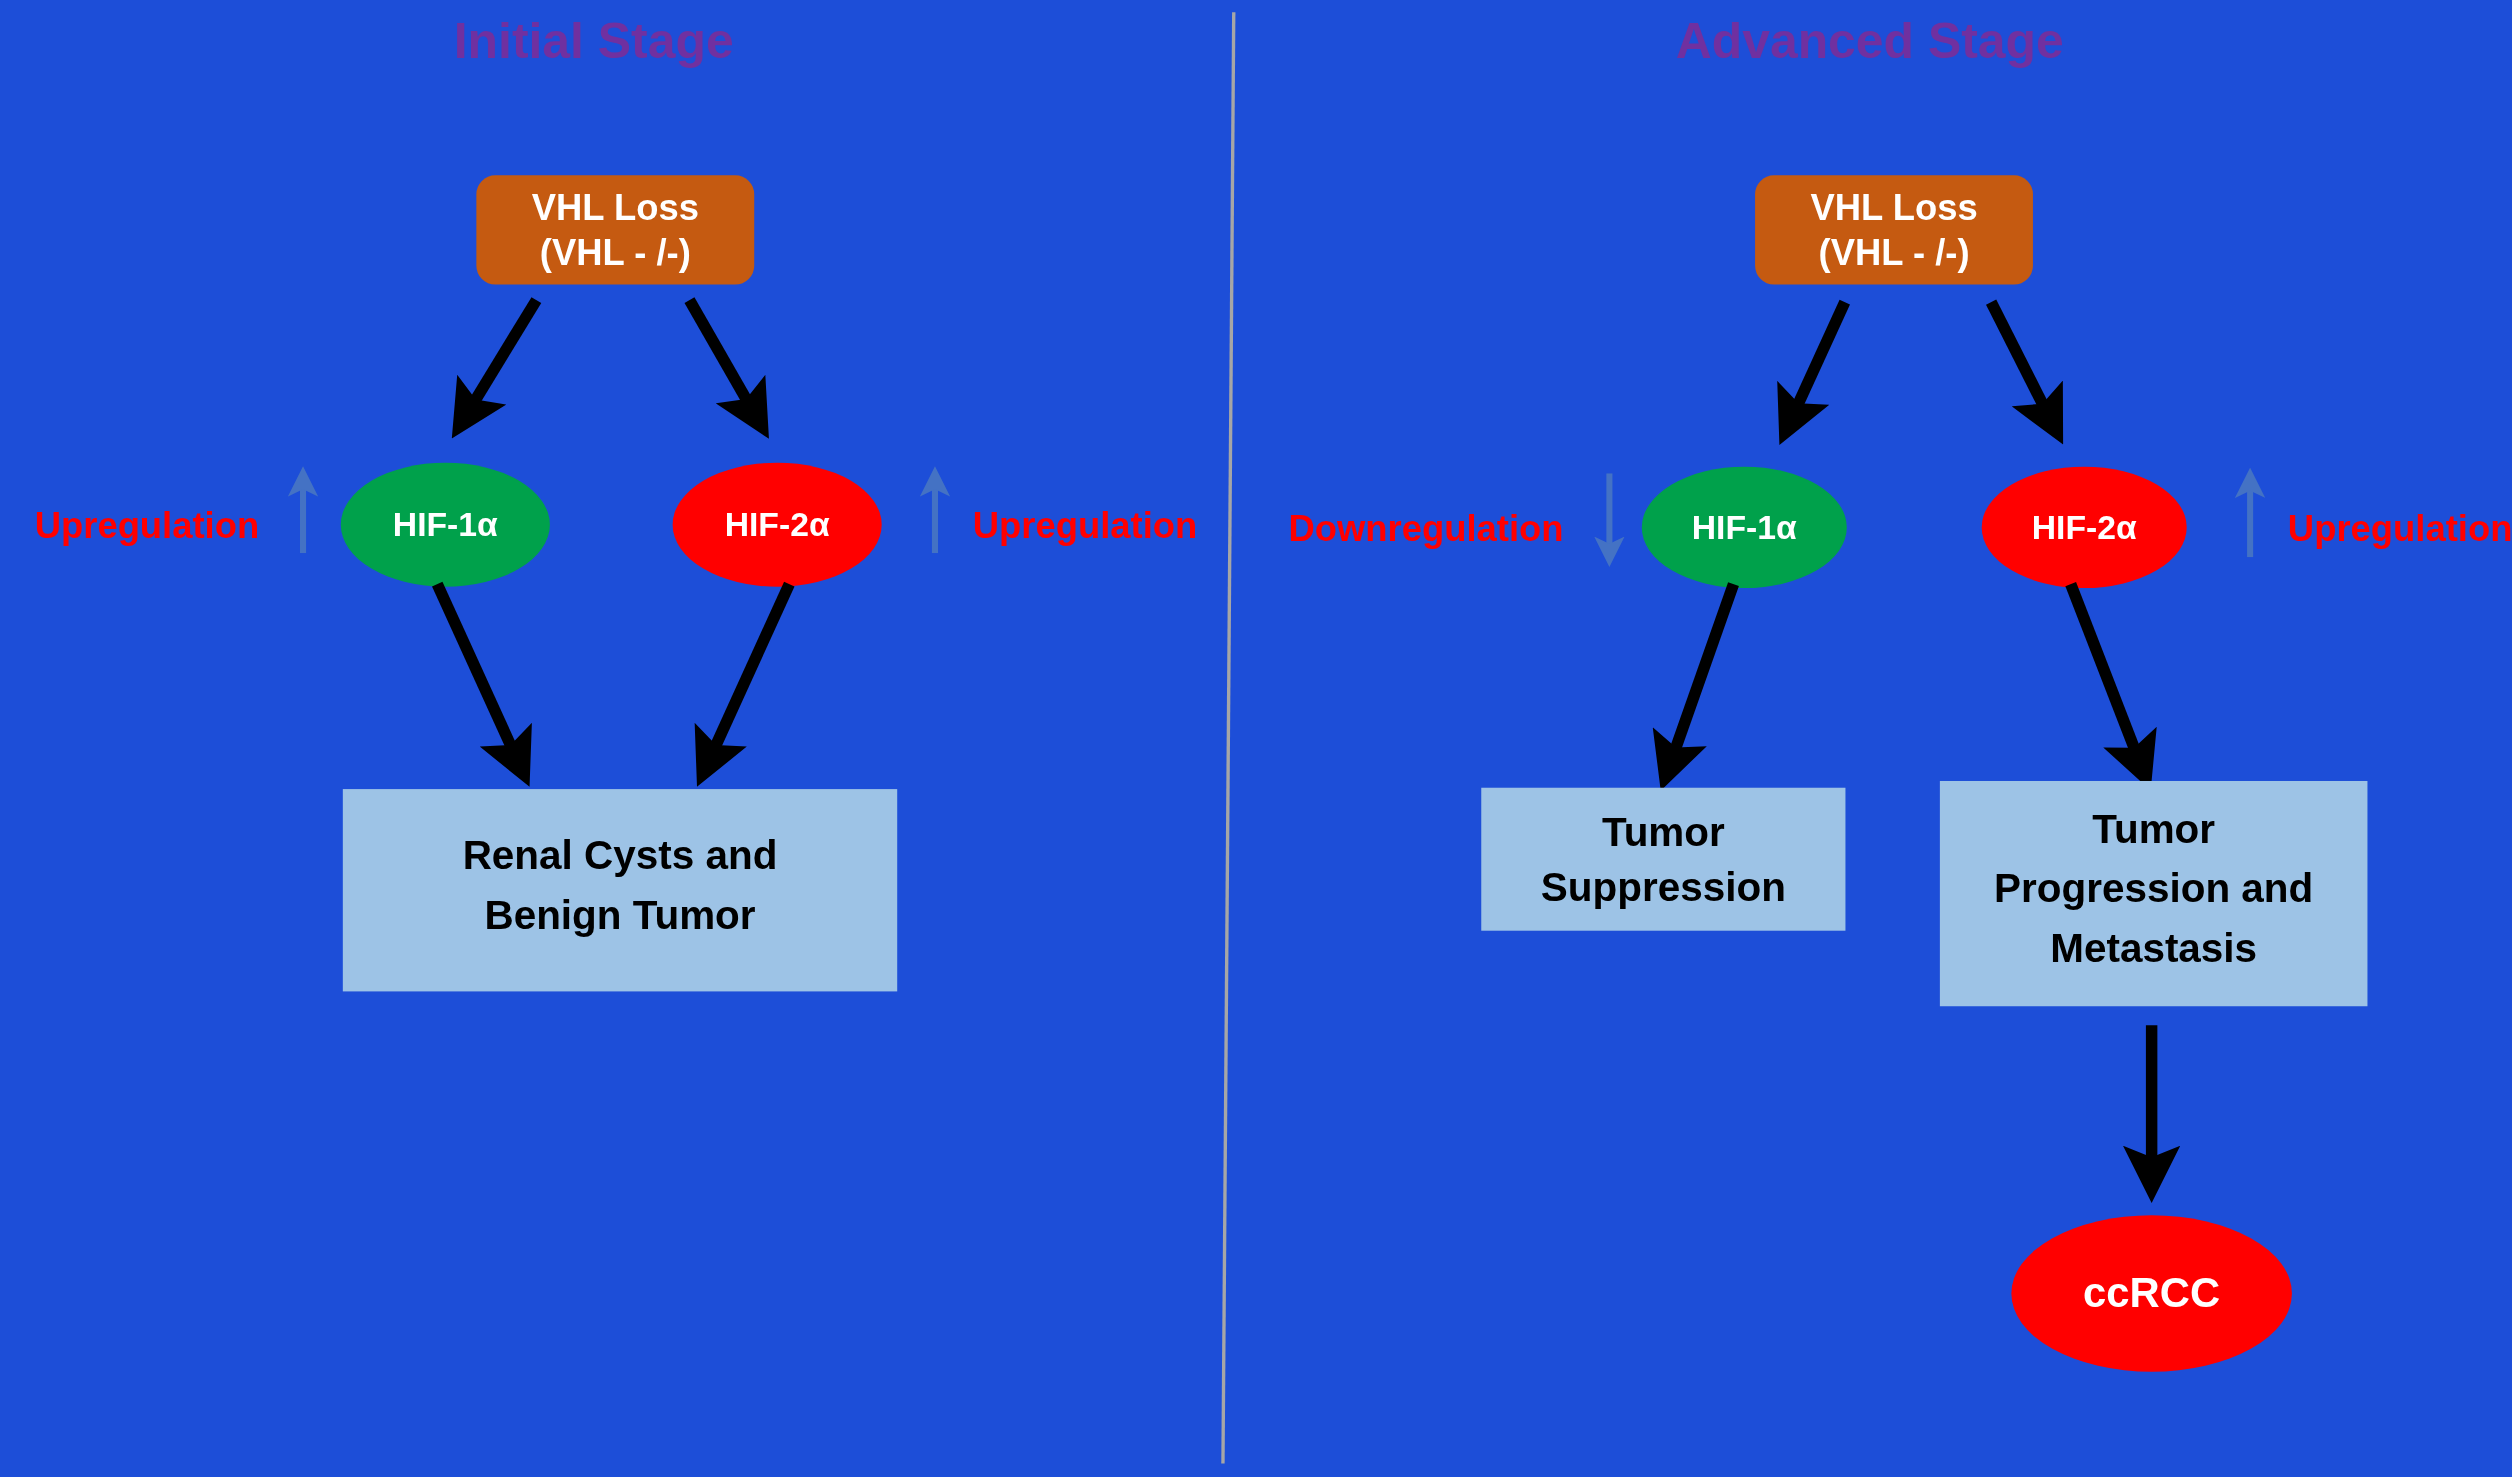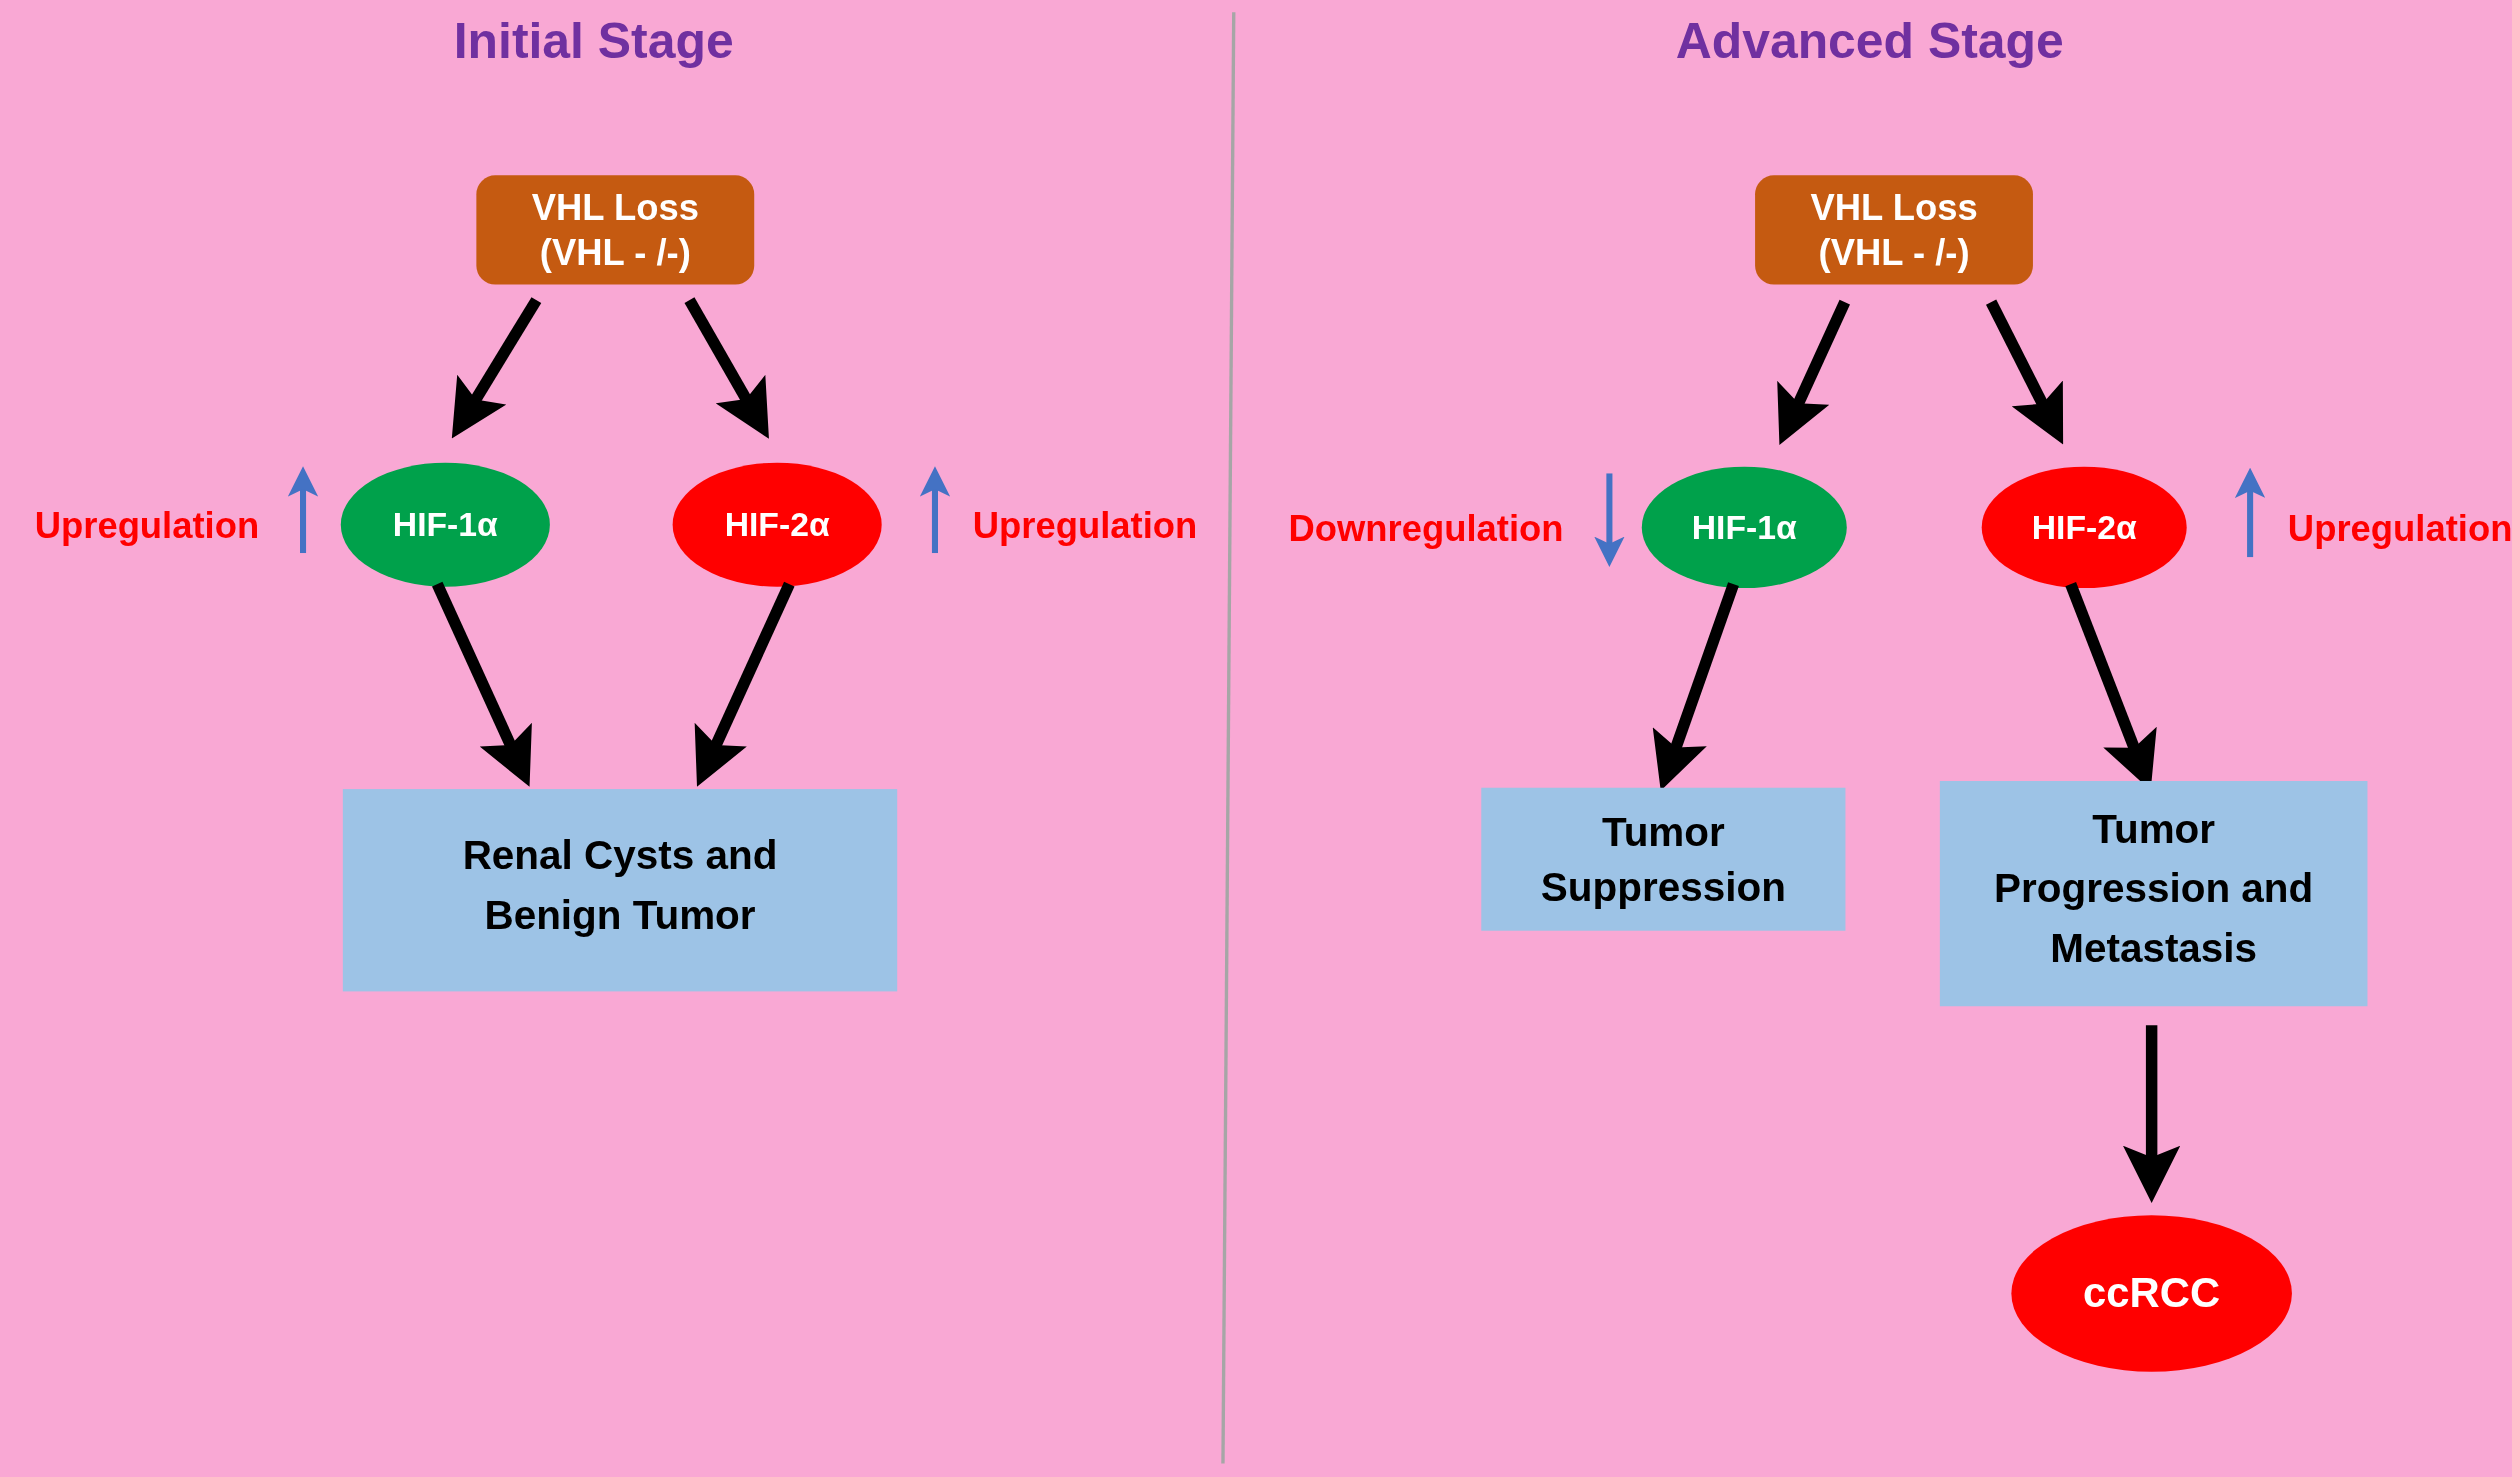--- a/index.html
+++ b/index.html
@@ -10,21 +10,21 @@
   body {
     width: 2512px;
     height: 1477px;
     font-family: "Liberation Sans", sans-serif;
     overflow: hidden;
   }
   #diagram-root {
     position: relative;
     width: 2512px;
     height: 1477px;
-    background: #f9a8d4;
+    background: #1d4ed8;
   }
   svg.layer {
     position: absolute;
     top: 0;
     left: 0;
     width: 2512px;
     height: 1477px;
   }
   .stage-title {
     fill: #7030A0;

